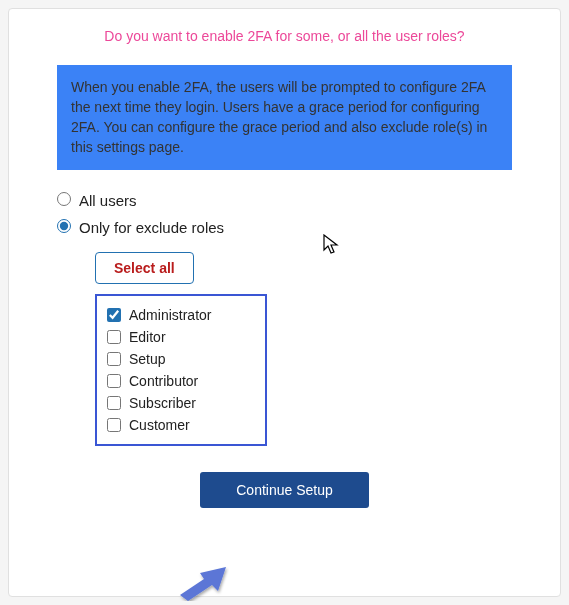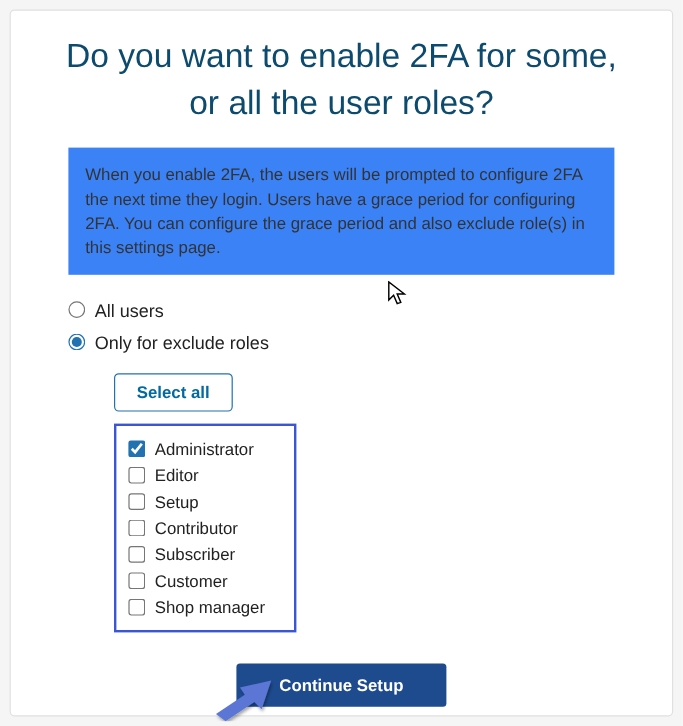--- a/index.html
+++ b/index.html
@@ -17,23 +17,23 @@
     .card {
       background: #fff;
       border: 1px solid #e0e0e0;
       border-radius: 4px;
       margin: 8px;
       padding: 18px 28px 28px 28px;
       height: 589px;
       position: relative;
     }
     .title {
-      font-size: 28px;
+      font-size: 14px;
       font-weight: 400;
-      color: #0c4a6e;
+      color: #ec4899;
       text-align: center;
       line-height: 1.4;
       margin-bottom: 18px;
       padding: 0 8px;
     }
     .info-box {
       background: #3b82f6;
       padding: 12px 14px;
       margin: 0 20px 22px 20px;
       font-size: 14px;
@@ -54,33 +54,33 @@
       margin-right: 8px;
       accent-color: #2271b1;
       width: 14px;
       height: 14px;
     }
     .select-all-btn {
       margin-left: 58px;
       margin-top: 6px;
       margin-bottom: 10px;
       background: #fff;
-      color: #0369a1;
+      color: #b91c1c;
       border: 1px solid #2271b1;
       border-radius: 4px;
       padding: 7px 18px;
       font-size: 14px;
       font-weight: 700;
       cursor: pointer;
     }
     .roles-box {
       margin-left: 58px;
       border: 2px solid #3a56d4;
       padding: 8px 10px;
-      width: 152px;
+      width: 172px;
     }
     .role-row {
       display: flex;
       align-items: center;
       font-size: 14px;
       color: #222;
       padding: 3px 0;
     }
     .role-row input[type="checkbox"] {
       margin-right: 8px;
@@ -90,21 +90,21 @@
     }
     .continue-btn {
       display: block;
       margin: 26px auto 15px auto;
       background: #1e4b8e;
       color: #fff;
       border: none;
       border-radius: 3px;
       padding: 10px 36px;
       font-size: 14px;
-      font-weight: 700;
+      font-weight: 400;
       cursor: pointer;
     }
     .cursor-icon {
       position: absolute;
       left: 314px;
       top: 225px;
       pointer-events: none;
     }
     .arrow-icon {
       position: absolute;
@@ -152,24 +152,20 @@
         <span>Contributor</span>
       </label>
       <label class="role-row">
         <input type="checkbox" style="">
         <span>Subscriber</span>
       </label>
       <label class="role-row">
         <input type="checkbox" style="">
         <span>Customer</span>
       </label>
-      <label class="role-row">
-        <input type="checkbox" style="">
-        <span>Shop manager</span>
-      </label>
     </div>
 
   <button class="continue-btn">Continue Setup</button>
 
   <svg class="cursor-icon" width="18" height="22" viewBox="0 0 18 22">
     <path d="M1 1 L1 16 L5 12 L8 19 L11 18 L8 11 L14 11 Z" fill="#fff" stroke="#000" stroke-width="1.2"></path>
   </svg>
 
   <svg class="arrow-icon" width="55" height="40" viewBox="0 0 55 40">
     <defs>

